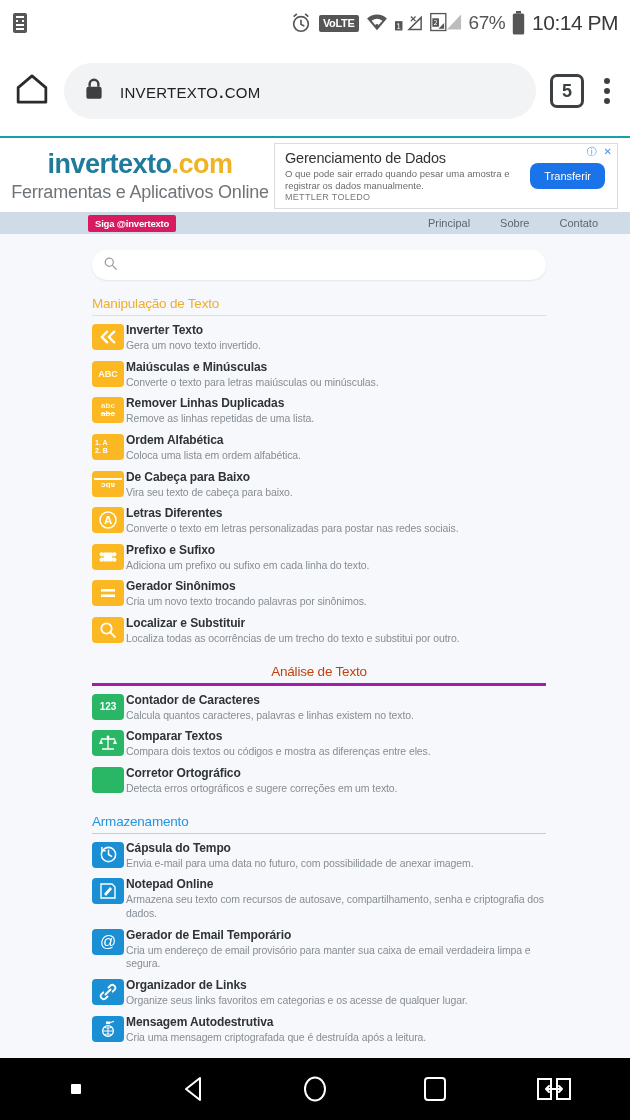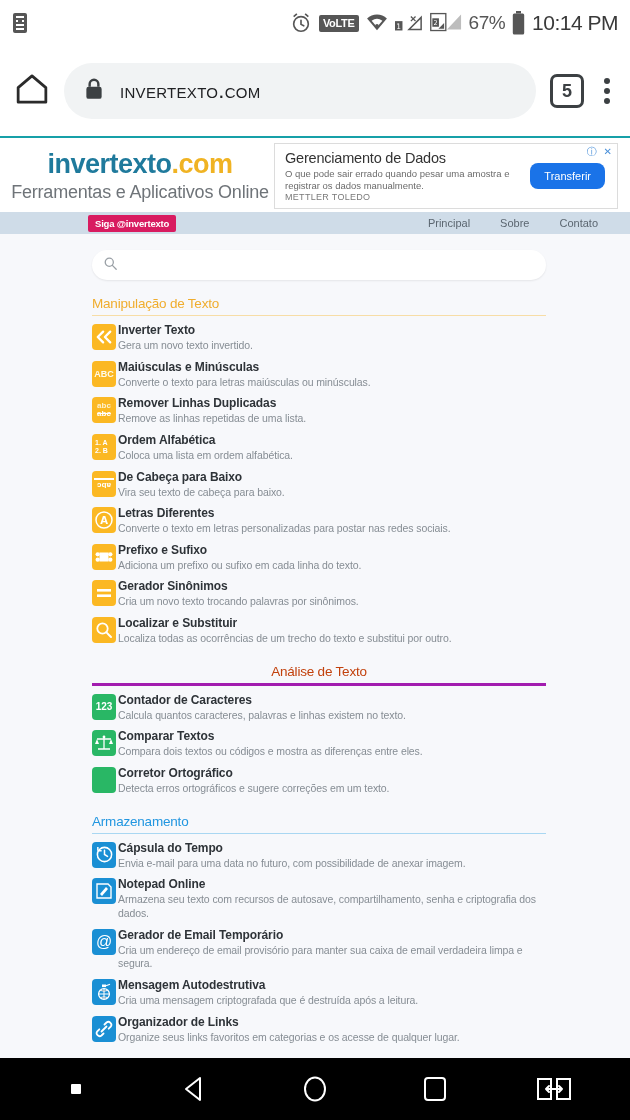--- a/index.html
+++ b/index.html
@@ -91,21 +91,21 @@
   .section { margin-bottom: 14px; }
   .sec-title {
     font-size: 13.5px; padding-bottom: 4px; margin-bottom: 4px; letter-spacing:-.2px;
   }
   .sec-manip .sec-title { color:#f0ad2e; border-bottom:1px solid #f7dda6; }
   .sec-analise .sec-title { color:#c2410c; border-bottom:3px solid #a21caf;text-align:center; }
   .sec-armaz .sec-title { color:#2196e0; border-bottom:1px solid #a9d7f2; }
 
   .tool { display:flex; gap:2px; padding:3px 0 4px 0; align-items:flex-start; }
   .ticon {
-    width:24px; height:26px; border-radius:4px; flex:0 0 auto; display:flex;
+    width:32px; height:26px; border-radius:4px; flex:0 0 auto; display:flex;
     align-items:center; justify-content:center; color:#fff; margin-top:1px;
     font-size:10px; font-weight:bold; overflow:hidden;
   }
   .c-orange { background:#fbb823; }
   .c-green  { background:#29b765; }
   .c-blue   { background:#1a8fd4; }
   .tbody { min-width:0; }
   .tname { font-size:12px; font-weight:bold; color:#2e3338; line-height:1.25; letter-spacing:-.1px;}
   .tdesc { font-size:10.5px; color:#868d94; line-height:1.3; margin-top:1px; letter-spacing:-.1px;}
 
@@ -444,43 +444,43 @@
               </div>
             <div class="tbody">
               <div class="tname">Gerador de Email Temporário</div>
               <div class="tdesc">Cria um endereço de email provisório para manter sua caixa de email verdadeira limpa e segura.</div>
             </div>
           </div>
 
           <div class="tool">
             <div class="ticon c-blue">
               <svg width="18" height="18" viewBox="0 0 18 18">
+                  <path d="M6.5 11.5 L11.5 6.5" stroke="#fff" stroke-width="1.8" stroke-linecap="round"></path>
+                  <path d="M9.5 4.5 L11.5 2.5 a3 3 0 0 1 4.2 4.2 L13.7 8.7" fill="none" stroke="#fff" stroke-width="1.8" stroke-linecap="round"></path>
+                  <path d="M8.5 13.5 L6.5 15.5 a3 3 0 0 1 -4.2 -4.2 L4.3 9.3" fill="none" stroke="#fff" stroke-width="1.8" stroke-linecap="round"></path>
+                </svg>
+            </div>
+            <div class="tbody">
+              <div class="tname">Organizador de Links</div>
+              <div class="tdesc">Organize seus links favoritos em categorias e os acesse de qualquer lugar.</div>
+            </div>
+          </div>
+
+          <div class="tool">
+            <div class="ticon c-blue">
+              <svg width="18" height="18" viewBox="0 0 18 18">
                   <circle cx="9" cy="11" r="5.4" fill="none" stroke="#fff" stroke-width="1.3"></circle>
                   <path d="M3.6 11 H14.4 M9 5.6 V16.4 M5.2 7.4 Q9 9 12.8 7.4 M5.2 14.6 Q9 13 12.8 14.6" stroke="#fff" stroke-width="1"></path>
                   <rect x="7" y="1.5" width="4" height="2.6" fill="#fff"></rect>
                   <path d="M11 2.8 L15 1.2" stroke="#fff" stroke-width="1.2"></path>
                 </svg>
             </div>
             <div class="tbody">
               <div class="tname">Mensagem Autodestrutiva</div>
               <div class="tdesc">Cria uma mensagem criptografada que é destruída após a leitura.</div>
-            </div>
-          </div>
-
-          <div class="tool">
-            <div class="ticon c-blue">
-              <svg width="18" height="18" viewBox="0 0 18 18">
-                  <path d="M6.5 11.5 L11.5 6.5" stroke="#fff" stroke-width="1.8" stroke-linecap="round"></path>
-                  <path d="M9.5 4.5 L11.5 2.5 a3 3 0 0 1 4.2 4.2 L13.7 8.7" fill="none" stroke="#fff" stroke-width="1.8" stroke-linecap="round"></path>
-                  <path d="M8.5 13.5 L6.5 15.5 a3 3 0 0 1 -4.2 -4.2 L4.3 9.3" fill="none" stroke="#fff" stroke-width="1.8" stroke-linecap="round"></path>
-                </svg>
-            </div>
-            <div class="tbody">
-              <div class="tname">Organizador de Links</div>
-              <div class="tdesc">Organize seus links favoritos em categorias e os acesse de qualquer lugar.</div>
             </div>
           </div>
         </div>
 
       </div>
     </div>
   </div>
 
   <div class="navbottom">
     <div class="nb">

